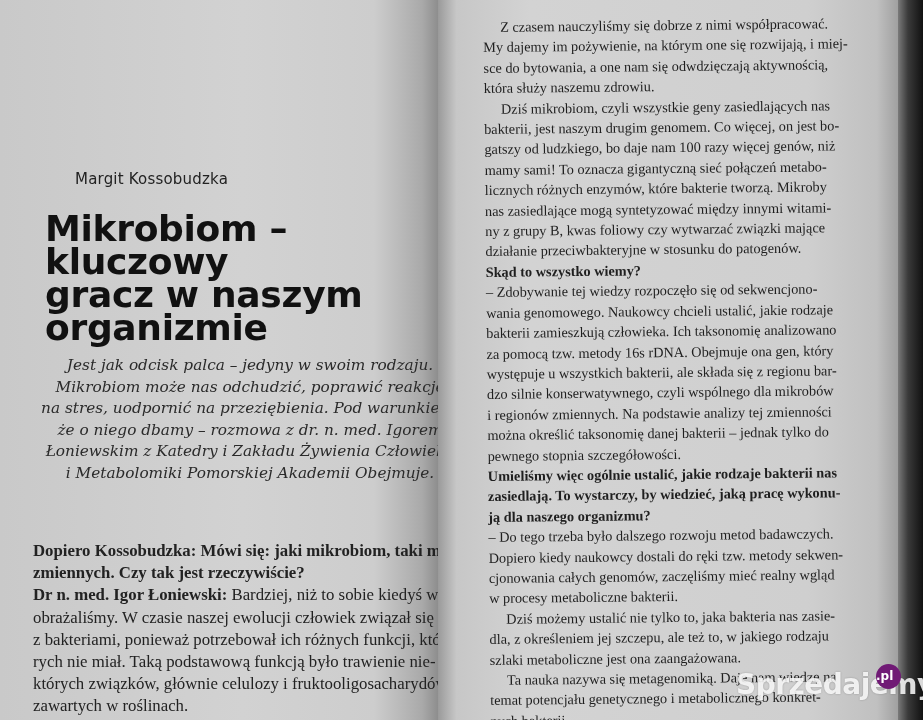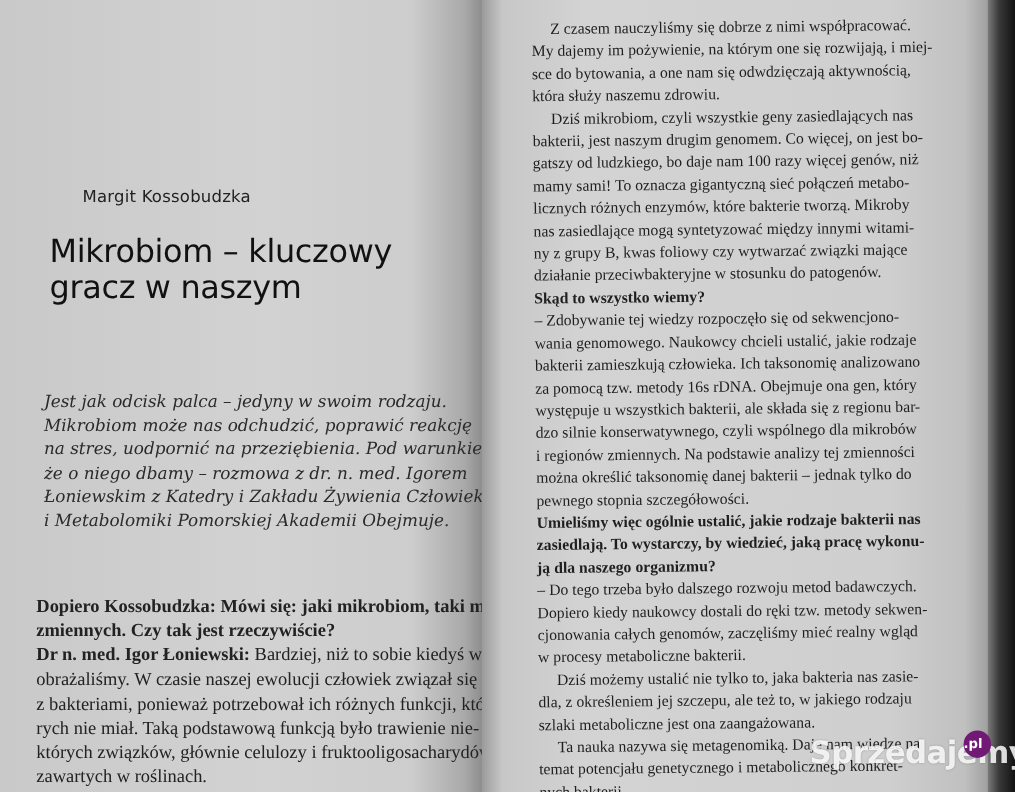--- a/index.html
+++ b/index.html
@@ -17,26 +17,26 @@
   .right-edge {
     position:absolute; left:898px; top:0; width:25px; height:720px;
     background: linear-gradient(90deg, #7a7a7a 0%, #3a3a3a 40%, #111 100%);
   }
   .author {
     position:absolute; left:47px; top:170px;
     font-family:"DejaVu Sans", sans-serif; font-size:15px; color:#222; letter-spacing:0.2px;margin-left:28px;
   }
   .title {
     position:absolute; left:45px; top:212px; width:400px;
-    font-family:"DejaVu Sans", sans-serif; font-weight:normal; font-size:29px; line-height:33px; color:#111;
+    font-family:"DejaVu Sans", sans-serif; font-weight:bold; font-size:36px; line-height:33px; color:#111;
     letter-spacing:-0.3px;
   }
   .lead {
     position:absolute; left:40px; top:355px; width:420px;
-    font-family:"DejaVu Serif", serif; font-style:italic; font-size:15.3px; line-height:21.6px; color:#2a2a2a;
+    font-family:"DejaVu Serif", serif; font-style:italic; font-size:15.3px; line-height:21.6px; color:#2a2a2a;text-align:center;
   }
   .lead .line { display:block; white-space:nowrap; }
   .interview {
     position:absolute; left:33px; top:540px; width:420px;
     font-family:"Liberation Serif", serif; font-size:16.8px; line-height:22.2px; color:#222;
   }
   .interview .line, .body-text .line { display:block; white-space:nowrap; }
   .b { font-weight:bold; }
   .body-text {
     position:absolute; left:483px; top:17px; width:400px;
@@ -56,20 +56,21 @@
   }
 </style>
 </head>
 <body>
 
 <div class="left-page">
   <div class="author">Margit Kossobudzka</div>
   <div class="title">
     <div>Mikrobiom – kluczowy</div>
     <div>gracz w naszym</div>
+    <div>organizmie</div>
   </div>
   <div class="lead">
     <span class="line">Jest jak odcisk palca – jedyny w swoim rodzaju.</span>
     <span class="line">Mikrobiom może nas odchudzić, poprawić reakcję</span>
     <span class="line">na stres, uodpornić na przeziębienia. Pod warunkiem,</span>
     <span class="line">że o niego dbamy – rozmowa z dr. n. med. Igorem</span>
     <span class="line">Łoniewskim z Katedry i Zakładu Żywienia Człowieka</span>
     <span class="line">i Metabolomiki Pomorskiej Akademii Obejmuje.</span>
   </div>
   <div class="interview">

